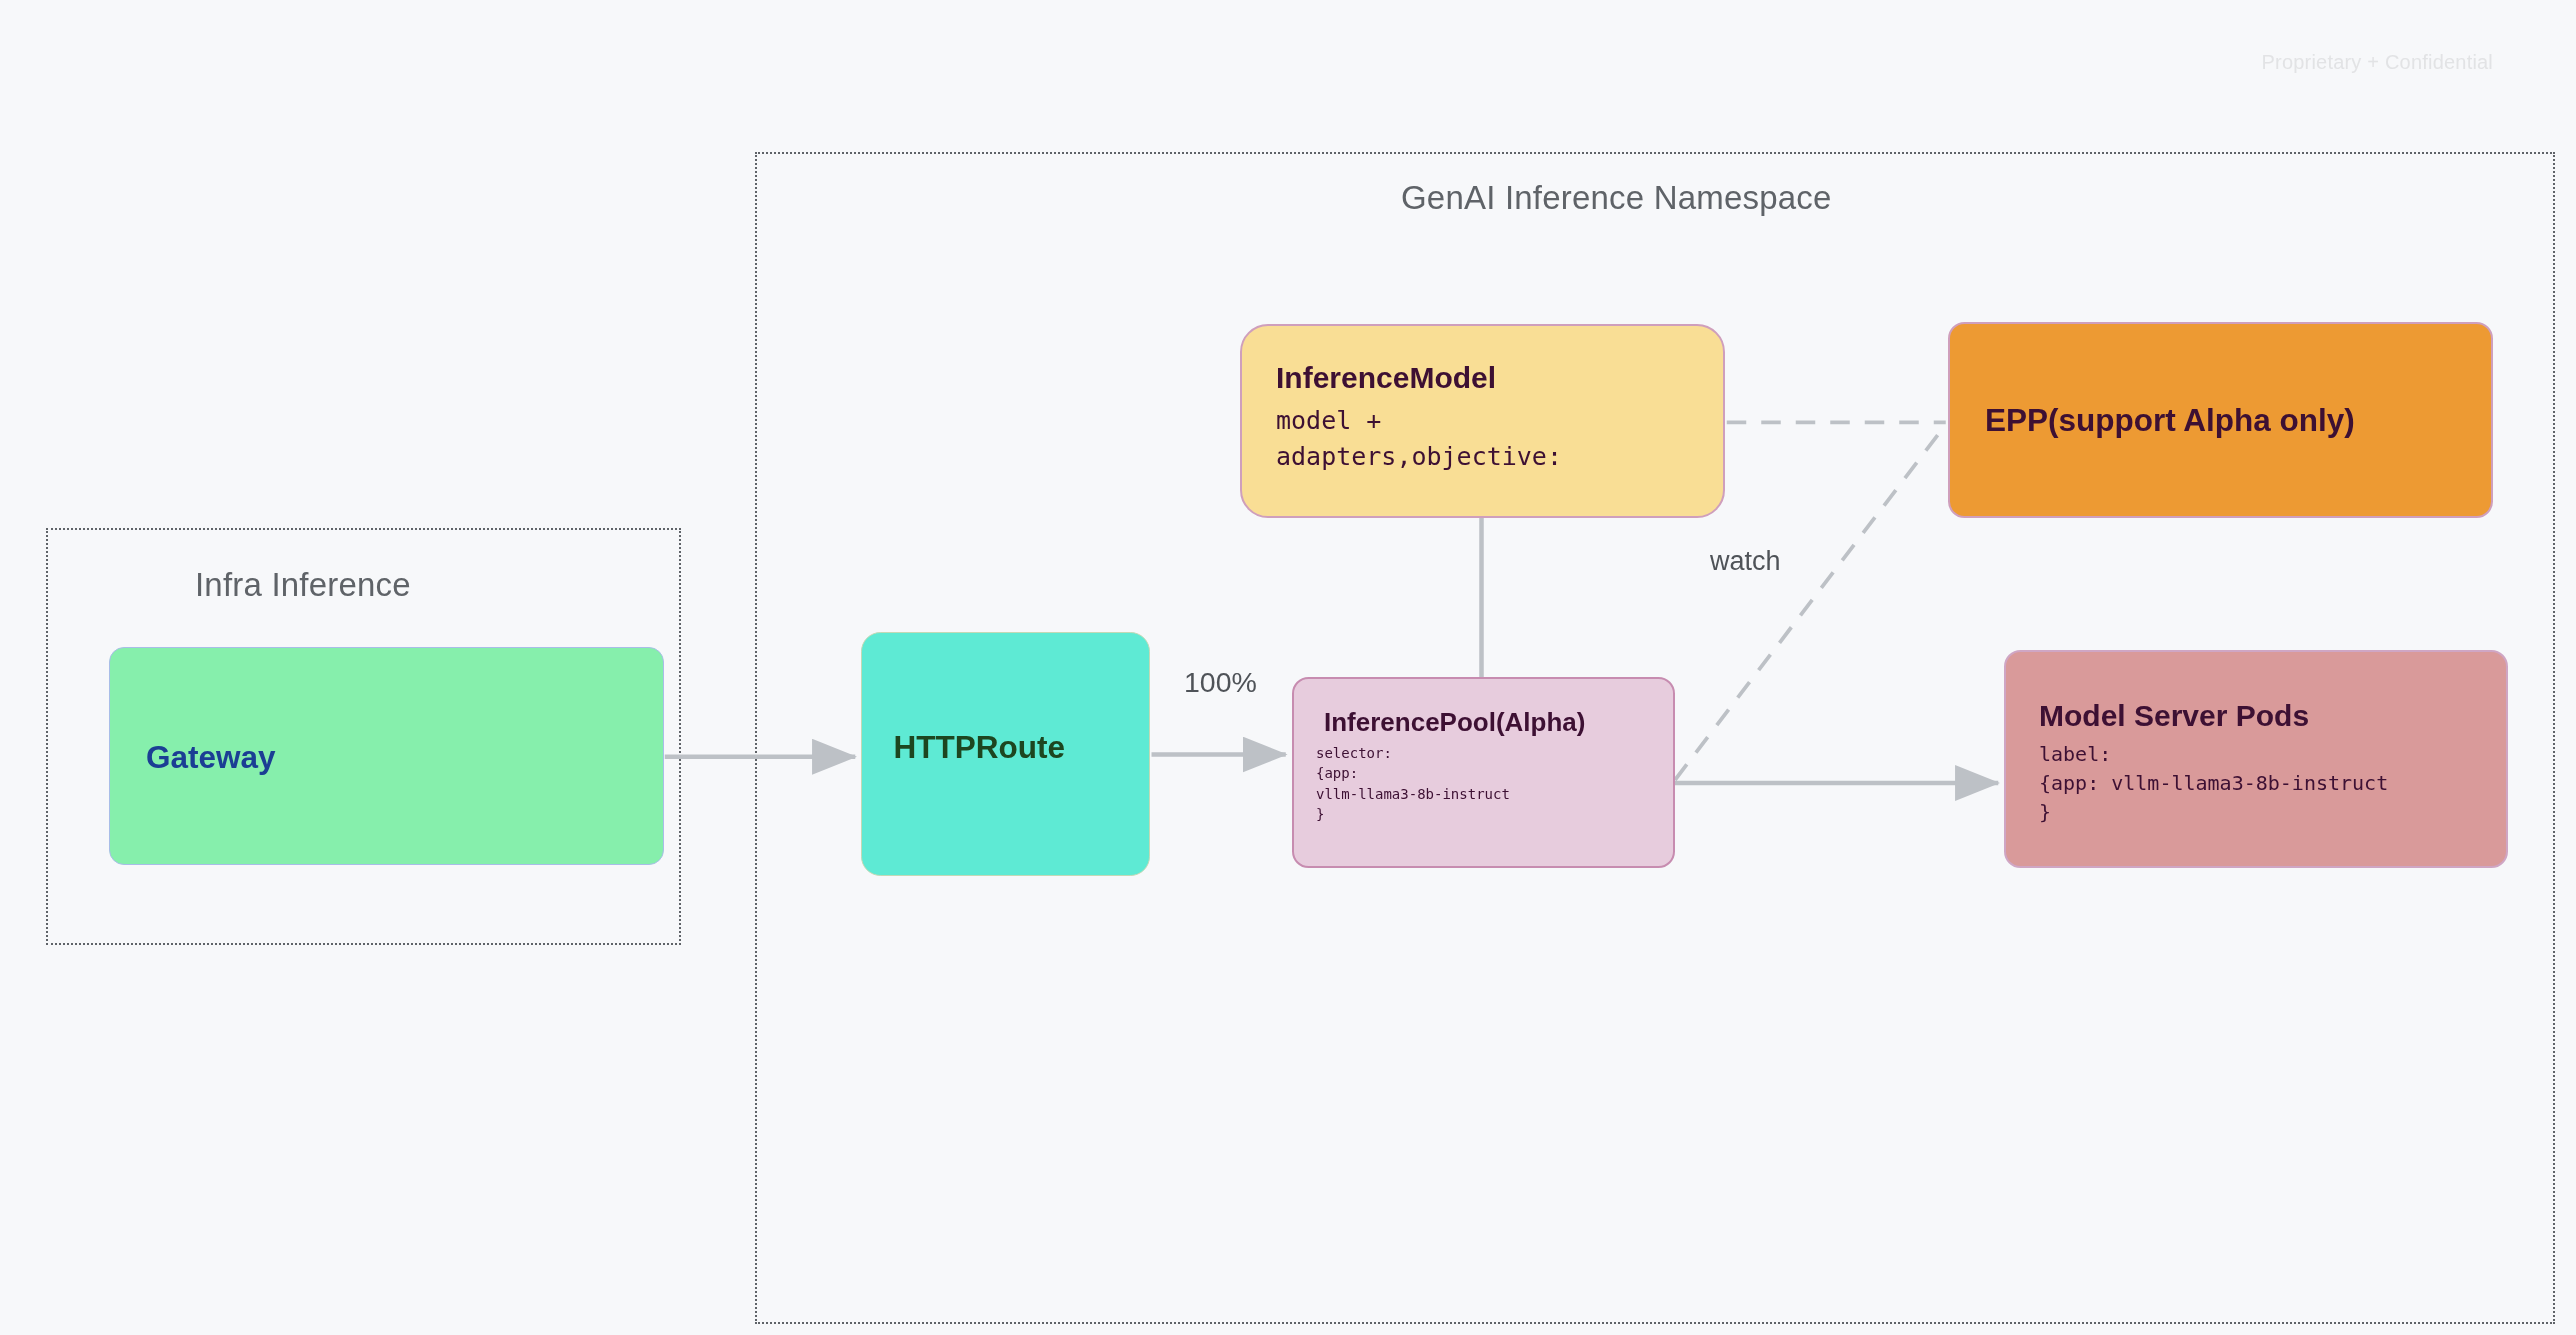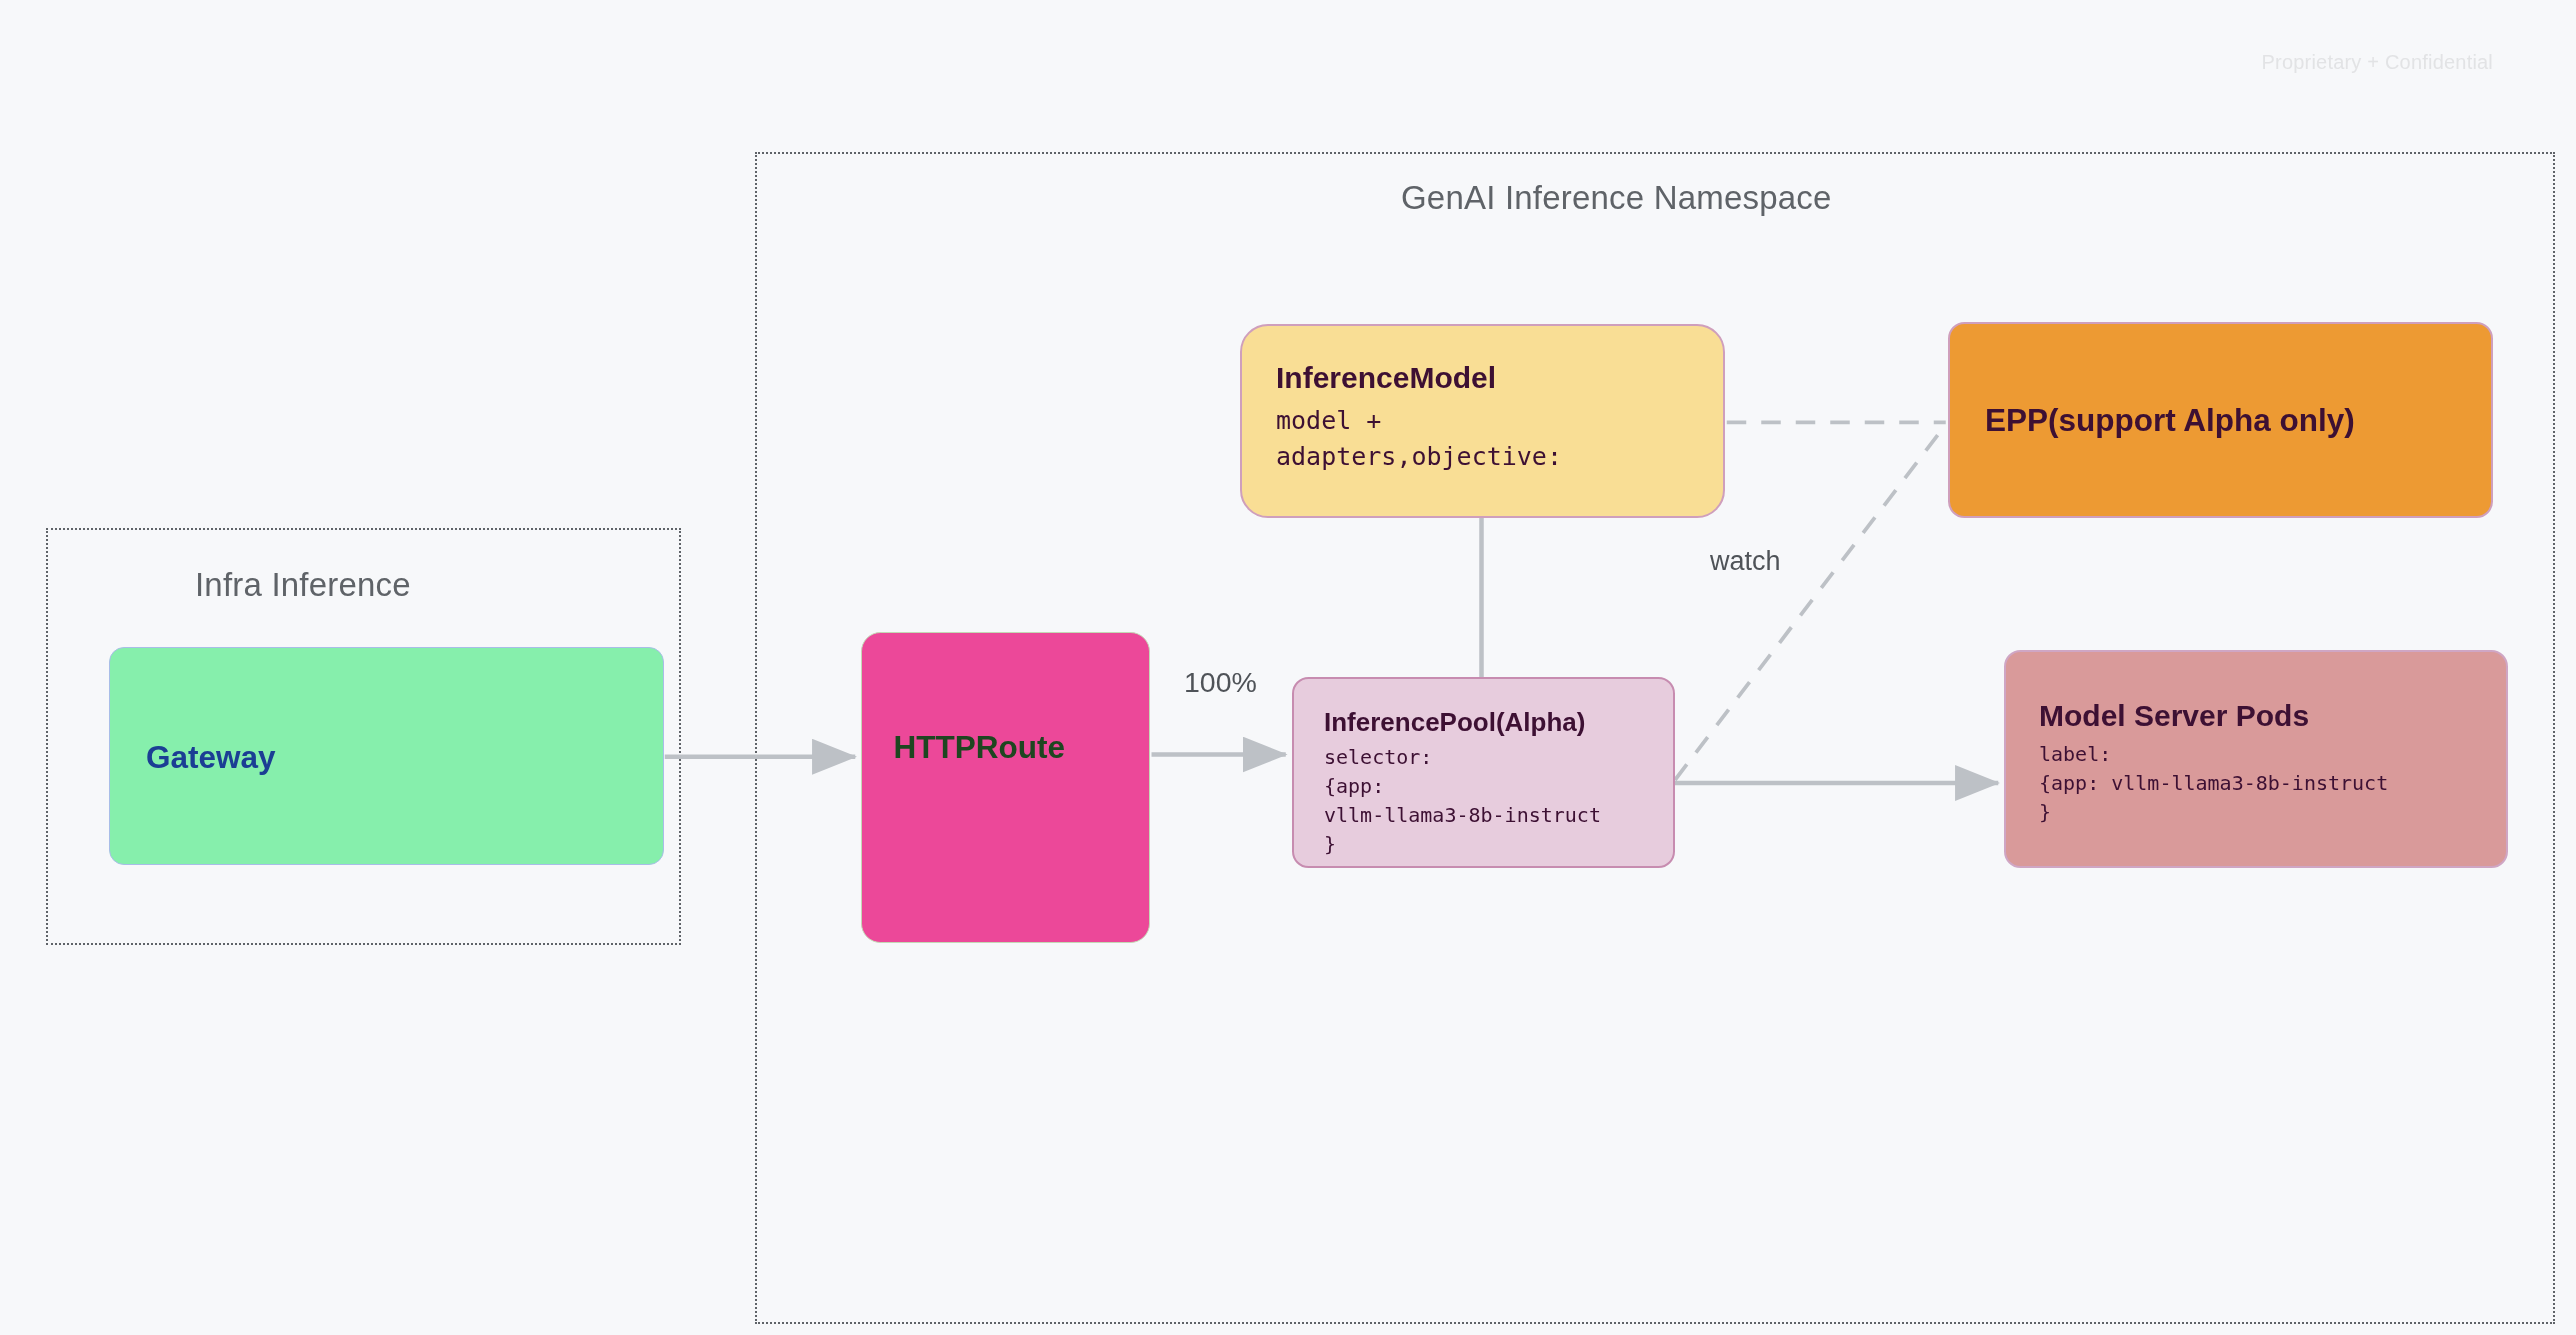--- a/index.html
+++ b/index.html
@@ -98,22 +98,22 @@
     top: 91px;
     font-size: 31.5px;
     color: #1b3e94;
   }
 
   
   #node-httproute {
     left: 861px;
     top: 632px;
     width: 289px;
-    height: 311px;
-    background: #ec4899;
+    height: 244px;
+    background: #5eead4;
     border: 1.5px solid #c3d9b5;
     border-radius: 19.5px;
   }
   #node-httproute .title {
     position: absolute;
     left: 31.5px;
     top: 96px;
     font-size: 31.5px;
     color: #1d4620;
   }
@@ -156,23 +156,23 @@
   }
   #node-inferencepool .title {
     position: absolute;
     left: 30px;
     top: 28px;
     font-size: 26px;
     color: #3d1033;
   }
   #node-inferencepool .sub {
     position: absolute;
-    left: 30px;
+    left: 22px;
     top: 64px;
-    font-size: 20px;
+    font-size: 14px;
     line-height: 1.45;
     color: #3d1033;
   }
 
   
   #node-epp {
     left: 1948px;
     top: 322px;
     width: 545px;
     height: 196px;

